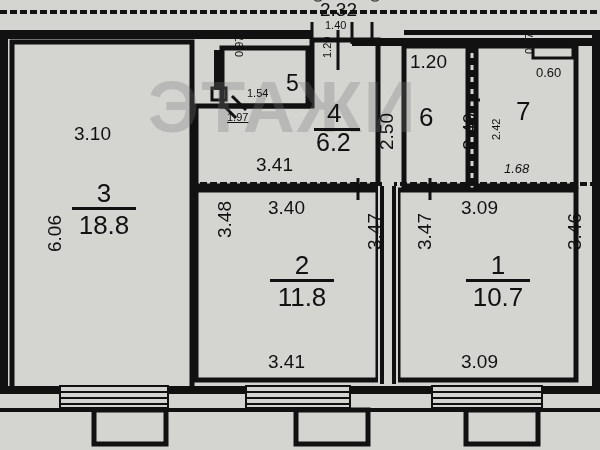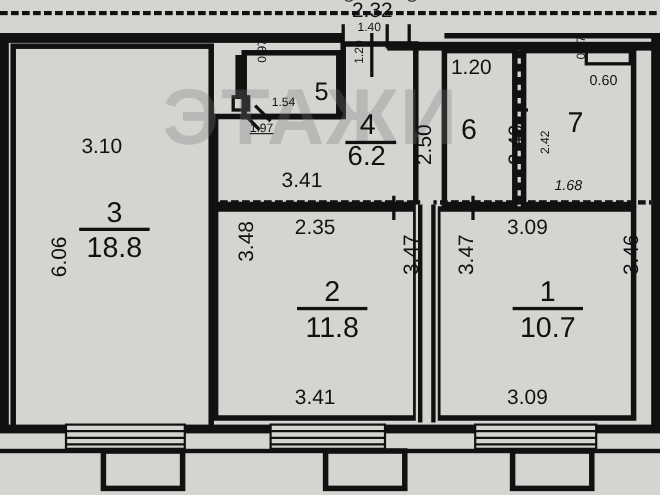--- a/index.html
+++ b/index.html
@@ -194,21 +194,21 @@
 <div class="lbl dim" style="left:410px;top:52px;">1.20</div>
 <div class="lbl num" style="left:419px;top:104px;">6</div>
 <div class="lbl dim v" style="left:460px;top:150px;">2.49</div>
 
 <div class="lbl dim-xs v" style="left:524px;top:54px;">0.27</div>
 <div class="lbl dim-sm" style="left:536px;top:66px;">0.60</div>
 <div class="lbl dim-xs v" style="left:491px;top:140px;">2.42</div>
 <div class="lbl num" style="left:516px;top:98px;">7</div>
 <div class="lbl dim-sm" style="left:504px;top:162px;font-style:italic;">1.68</div>
 
-<div class="lbl dim" style="left:268px;top:198px;">2.35</div>
+<div class="lbl dim" style="left:268px;top:198px;">3.40</div>
 <div class="lbl dim v" style="left:215px;top:238px;">3.48</div>
 <div class="lbl dim v" style="left:365px;top:250px;">3.47</div>
 <div class="frac" style="left:270px;top:252px;width:64px;">
   <span class="t">2</span>
   <span class="bar"></span>
   <span class="b">11.8</span>
 </div>
 <div class="lbl dim" style="left:268px;top:352px;">3.41</div>
 
 <div class="lbl dim" style="left:461px;top:198px;">3.09</div>

